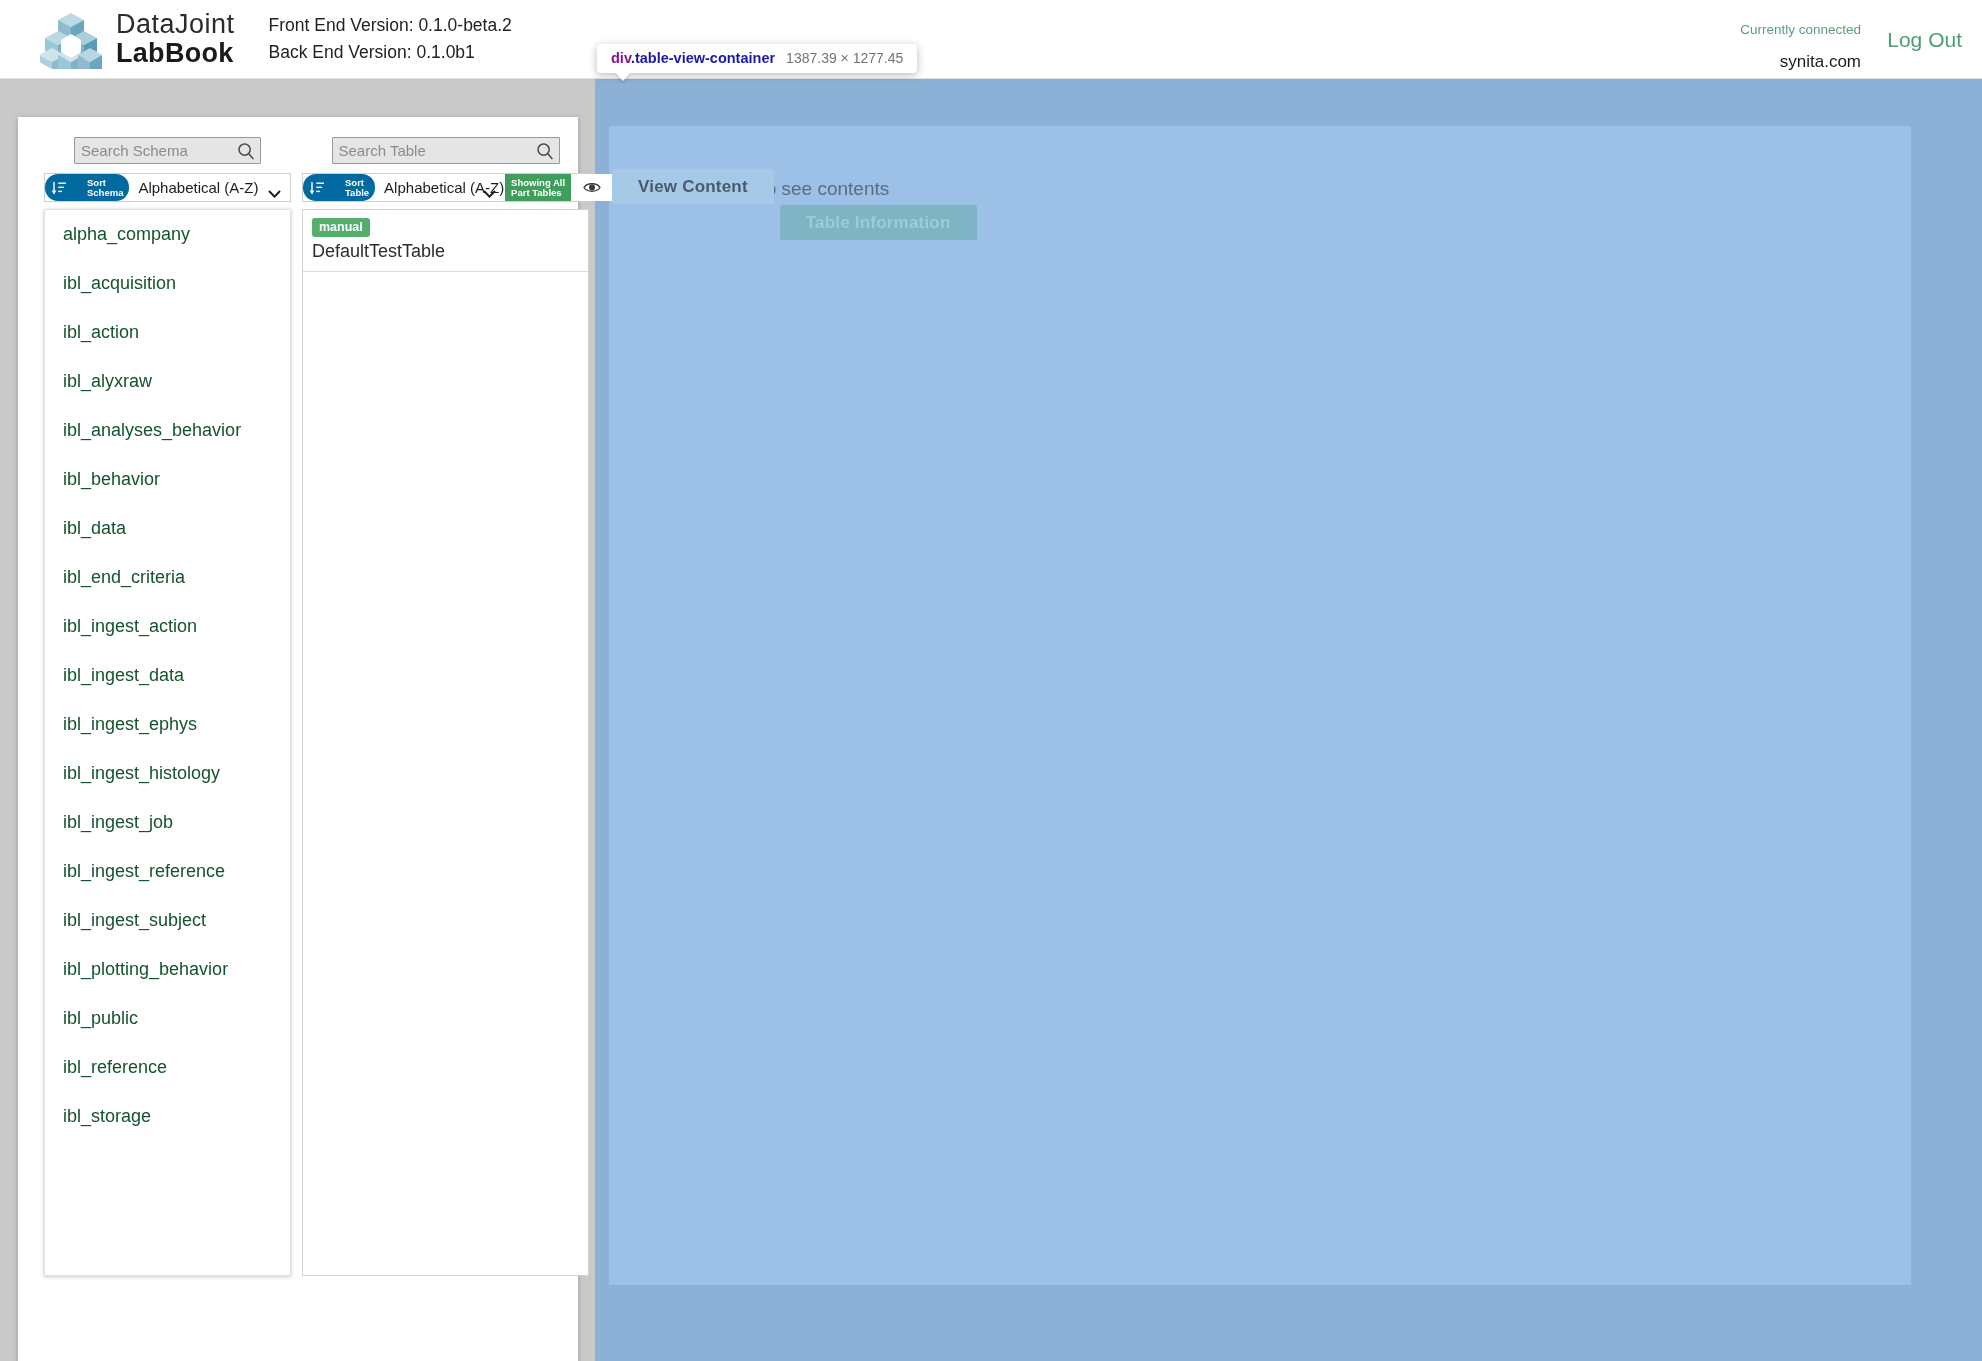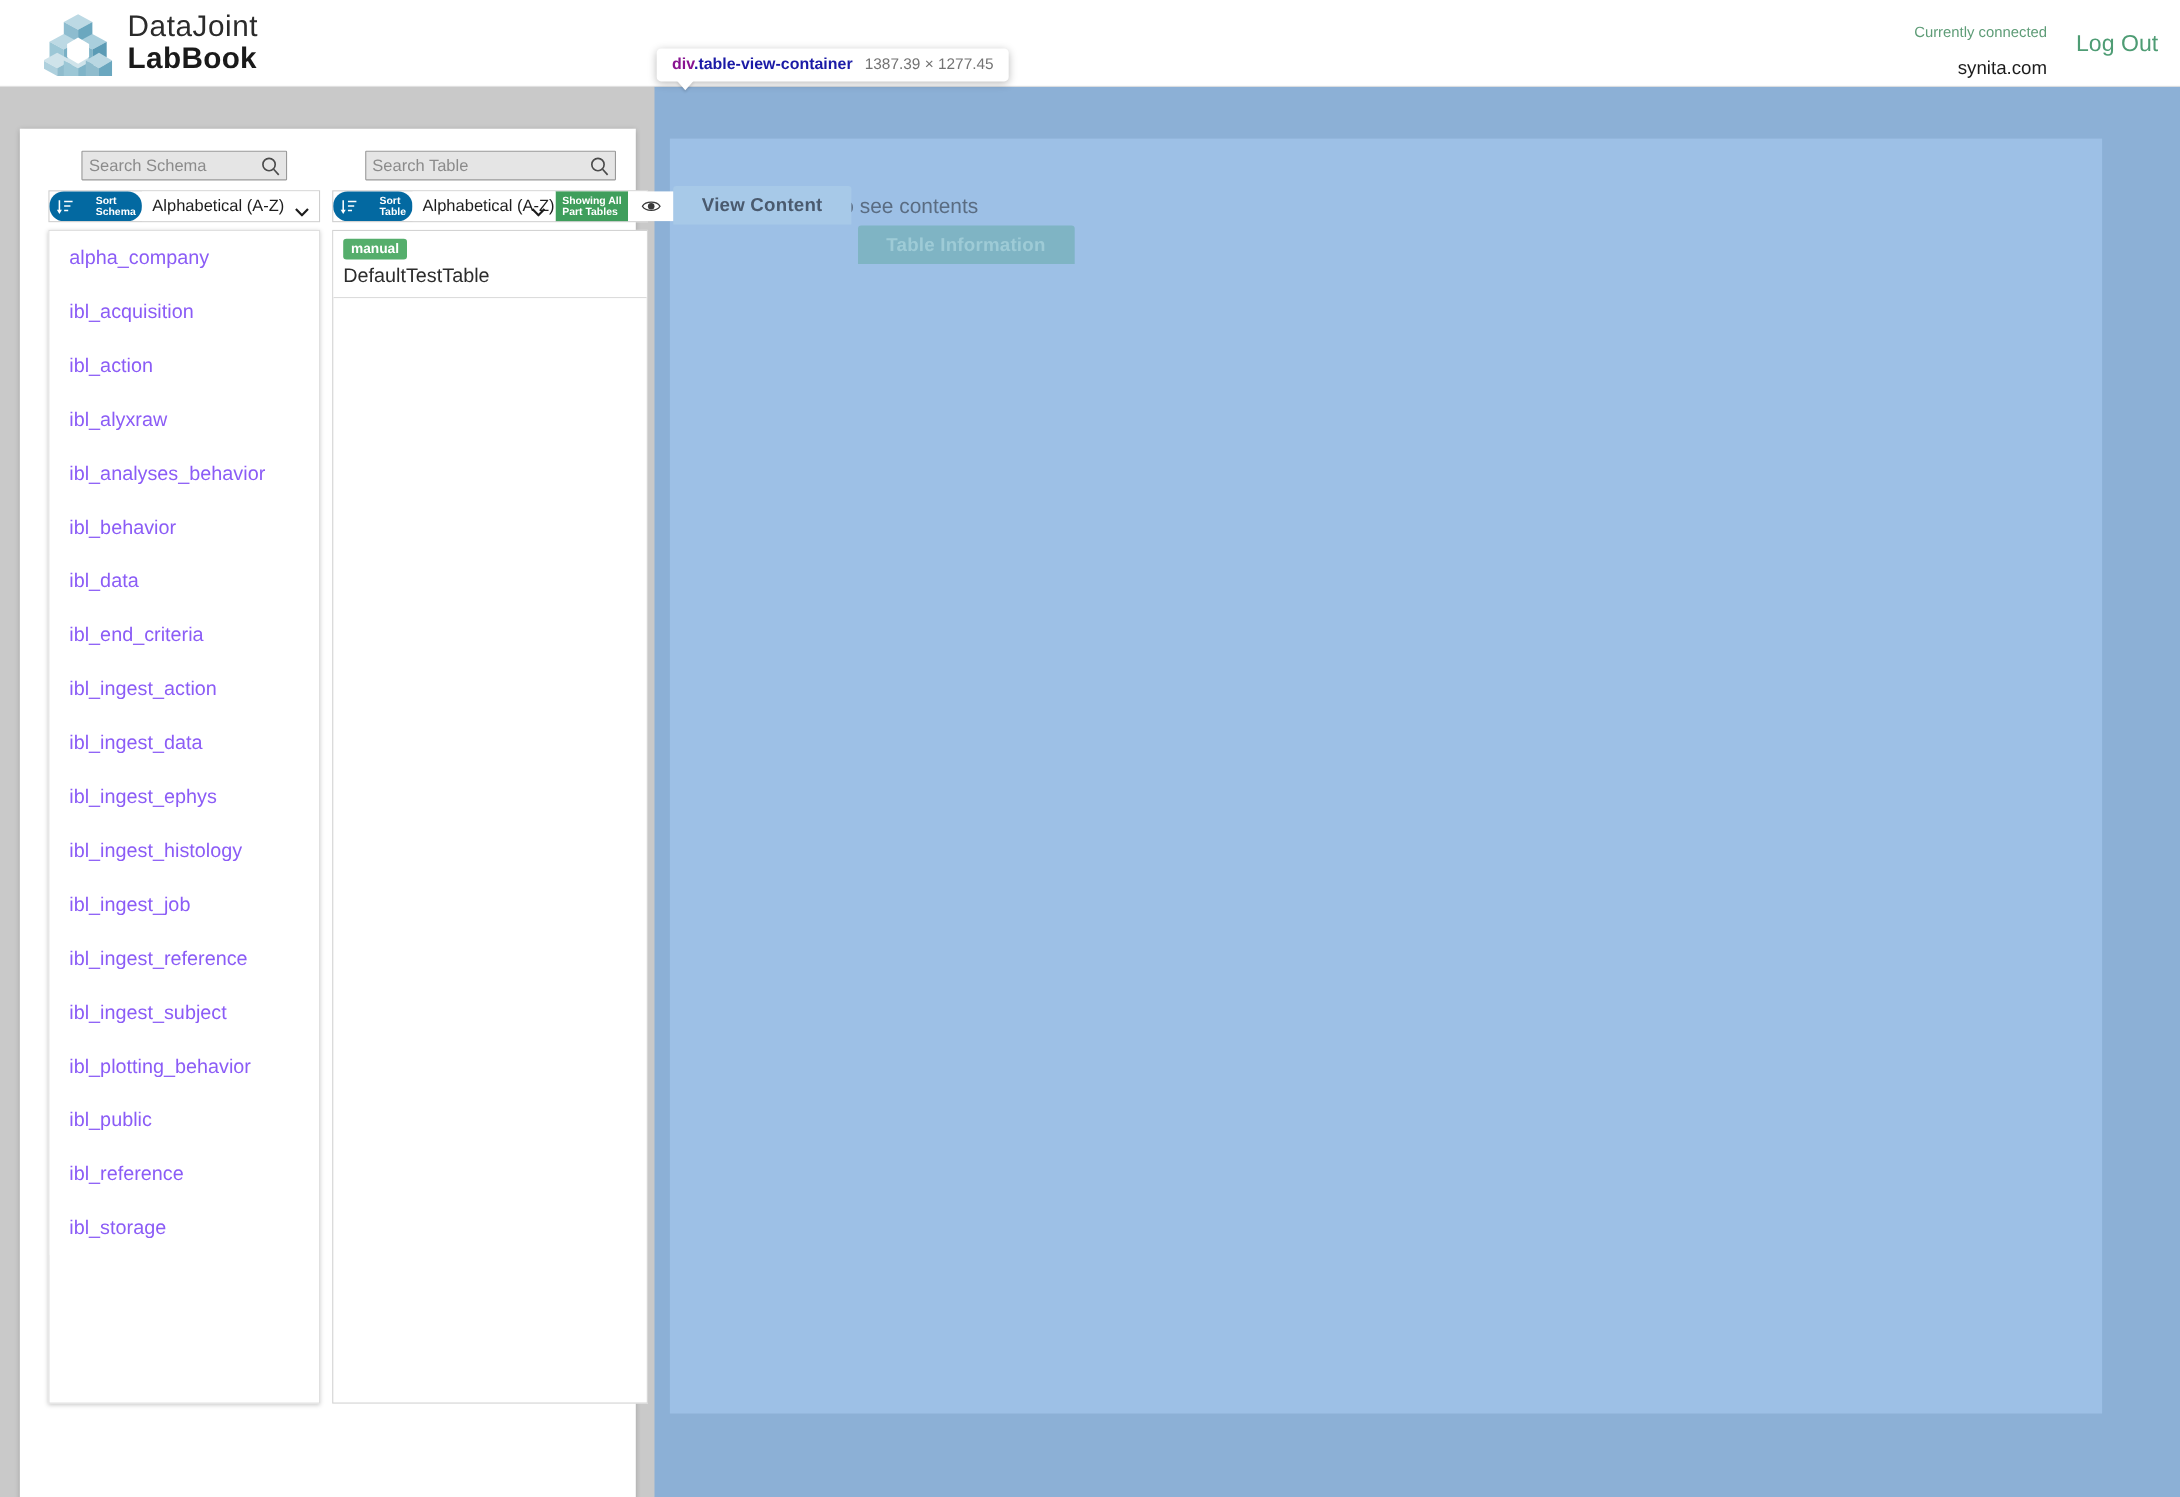--- a/index.html
+++ b/index.html
@@ -330,21 +330,21 @@
   .schema-list-box {
     box-shadow: 0 1px 4px rgba(0,0,0,0.22);
     border: 1px solid #e0e0e0;
   }
   .sch-item {
     height: 49px;
     display: flex;
     align-items: center;
     padding-left: 18px;
     font-size: 18px;
-    color: #8b5cf6;
+    color: #14532d;
     cursor: pointer;
     background: #fff;
   }
   .sch-item.selected {
     border: 3px solid #47a05f;
     height: 52px;
     padding-left: 15px;
   }
 
   .tbl-item {
@@ -417,20 +417,24 @@
 
           <polygon points="31,25 41,31 41,43 31,49 21,43 21,31" fill="#ffffff"></polygon>
         </svg>
       </div>
       <div class="brand-text">
         <div class="brand-line1">DataJoint</div>
         <div class="brand-line2">LabBook</div>
       </div>
     </div>
 
+    <div class="versions">
+      <div>Front End Version: 0.1.0-beta.2</div>
+      <div>Back End Version: 0.1.0b1</div>
+    </div>
 
     <div class="conn-block">
       <div class="conn-label">Currently connected</div>
       <div class="conn-host">synita.com</div>
     </div>
 
     <div class="logout">Log Out</div>
   </div>
 
   <div class="body-area">

